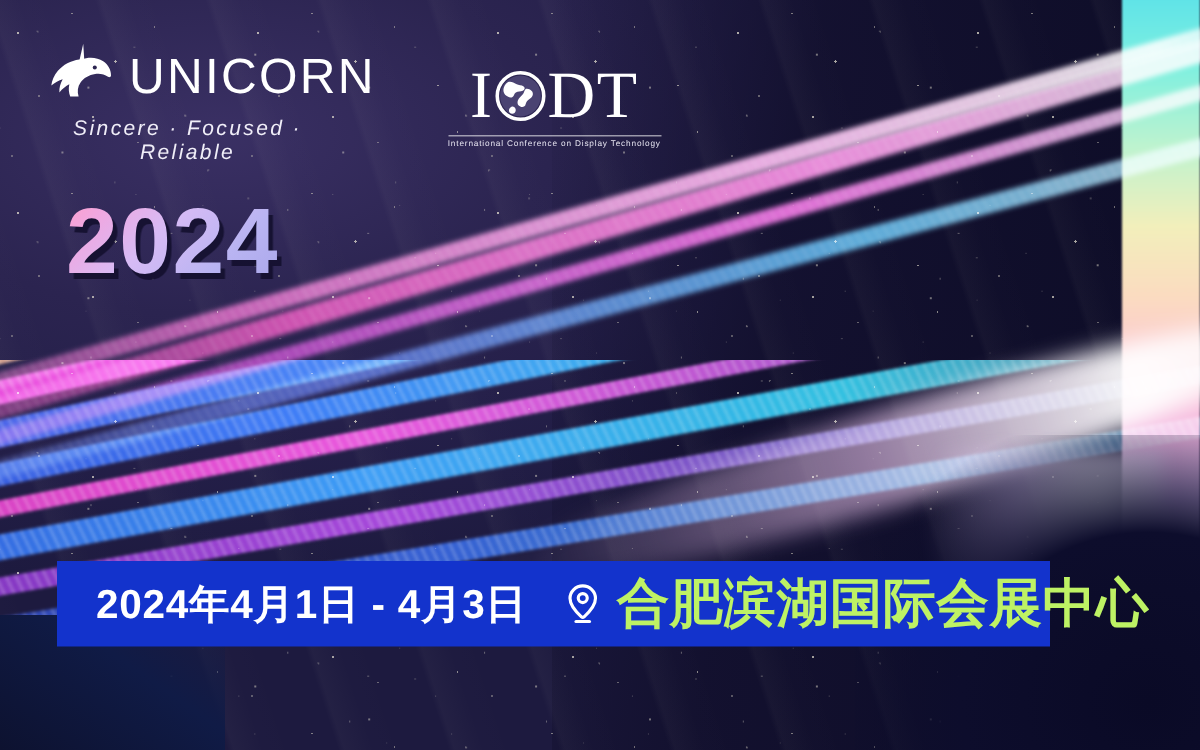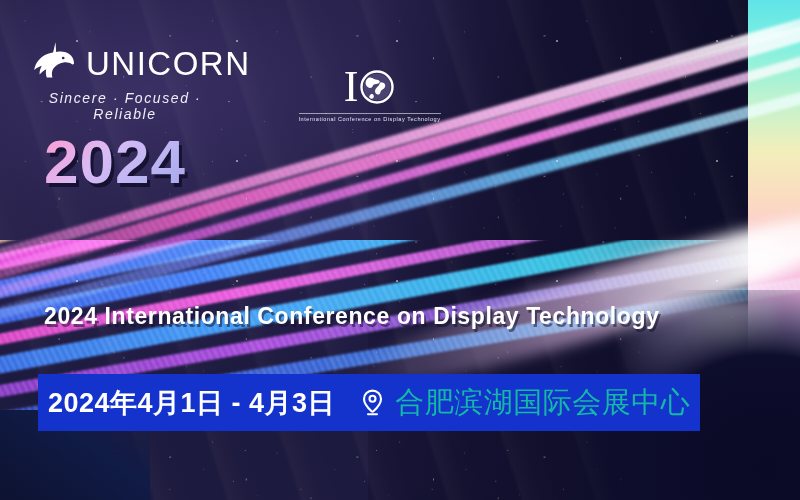--- a/index.html
+++ b/index.html
@@ -113,21 +113,21 @@
   .corner-dark {
     position:absolute; left:0; bottom:0; width: 150px; height: 90px;
     background: linear-gradient(35deg, #0d1230 0%, #101b46 60%, rgba(16,27,70,0) 100%);
   }
   .bottom-right-dark {
     position:absolute; right:0; bottom:0; width: 230px; height: 210px;
     background: radial-gradient(ellipse at 85% 85%, #0a0a26 0%, #0d0d2c 45%, rgba(13,13,44,0) 78%);
   }
 
   
-  .logo-row { position: absolute; left: 30px; top: 28px; display: flex; align-items: flex-end; gap: 48px; margin-top: 13px; }
+  .logo-row { position: absolute; left: 30px; top: 28px; display: flex; align-items: center; gap: 48px; }
   .unicorn-logo { display: flex; flex-direction: column; }
   .unicorn-top { display: flex; align-items: center; gap: 8px; }
   .unicorn-mark { width: 48px; height: 44px; display:block; }
   .unicorn-word {
     color: #ffffff;
     font-size: 33px;
     letter-spacing: 1.5px;
     font-weight: 400;
     line-height: 1;
     font-family: "Liberation Sans", "DejaVu Sans", sans-serif;
@@ -206,37 +206,37 @@
     text-shadow: 2px 3px 0 rgba(20,16,48,.55);
   }
 
   
   .info-bar {
     position: absolute; left: 38px; top: 374px;
     width: 662px; height: 57px;
     background: #1333cc;
     display: flex;
     align-items: center;
-    padding-left: 10px;
+    padding-left: 26px;
     box-sizing: border-box;
     gap: 26px;
   }
   .info-date {
     color: #ffffff;
     font-size: 27px;
     font-weight: 700;
     letter-spacing: .5px;
     white-space: nowrap;
   }
   .info-venue-group { display:flex; align-items:center; gap: 11px; }
   .pin-icon { width: 23px; height: 27px; display:block; flex:0 0 auto; }
   .info-venue {
-    color: #14b8a6;
-    font-size: 29px;
-    font-weight: 400;
+    color: #bef264;
+    font-size: 35px;
+    font-weight: 700;
     letter-spacing: .5px;
     white-space: nowrap;
   }
 </style>
 </head>
 <body>
 
 <div id="banner">
 
   <div class="bg-base"></div>
@@ -292,28 +292,28 @@
     <div class="icdt-logo">
       <div class="icdt-top">
         <span class="icdt-letter">I</span>
         <svg class="icdt-globe" viewBox="0 0 34 34" aria-hidden="true">
           <circle cx="17" cy="17" r="15.5" fill="none" stroke="#ffffff" stroke-width="2.4"></circle>
           <circle cx="17" cy="17" r="13.6" fill="#4a4372"></circle>
           <path fill="#ffffff" d="M8.5 7.8 c2.2-.8 4.0 .4 5.6 1.2 1.8 .9 3.6 .6 5.0 1.6 1.2 .9 .6 2.3-.6 2.9 -1.5 .7-3.2 .3-4.6 1.1 -1.3 .7-1.0 2.3-2.2 3.0 -1.3 .8-2.9 .1-4.1-.7 -1.3-.9-2.0-2.4-2.0-3.9 0-1.9 1.1-4.0 2.9-5.2 Z"></path>
           <path fill="#ffffff" d="M20.6 12.2 c1.6-.3 3.3 .5 4.2 1.8 .8 1.2 .5 2.8-.4 3.9 -.9 1.1-2.3 1.6-3.2 2.7 -.8 1.0-.6 2.5-1.6 3.3 -1.1 .9-2.8 .5-3.8-.5 -.9-.9-1.0-2.4-.5-3.6 .7-1.7 2.3-2.8 3.4-4.2 .8-1.0 .8-2.4 1.9-3.4 Z"></path>
           <path fill="#ffffff" d="M11.0 24.2 c1.0-.5 2.1 .2 2.6 1.1 .5 1.0 .2 2.3-.6 3.0 -.9 .8-2.4 .7-3.2-.2 -.8-.9-.6-2.4 .3-3.2 .3-.3 .6-.5 .9-.7 Z"></path>
         </svg>
+        <span class="icdt-letter">DT</span>
       </div>
       <div class="icdt-sub">International Conference on Display Technology</div>
     </div>
 
   </div>
 
   <div class="year">2024</div>
-  <div class="title-en">2024 International Conference on Display Technology</div>
 
   <div class="info-bar">
     <div class="info-date">2024年4月1日 - 4月3日</div>
     <div class="info-venue-group">
       <svg class="pin-icon" viewBox="0 0 23 27" aria-hidden="true">
         <path d="M11.5 1.6 C6.8 1.6 3.0 5.3 3.0 9.9 C3.0 15.0 8.6 20.4 10.6 22.2 C11.1 22.6 11.9 22.6 12.4 22.2 C14.4 20.4 20.0 15.0 20.0 9.9 C20.0 5.3 16.2 1.6 11.5 1.6 Z" fill="none" stroke="#ffffff" stroke-width="2.1"></path>
         <circle cx="11.5" cy="9.7" r="3.0" fill="none" stroke="#ffffff" stroke-width="2.1"></circle>
         <path d="M7.0 25.3 L16.0 25.3" stroke="#ffffff" stroke-width="2.1" stroke-linecap="round"></path>
       </svg>
       <div class="info-venue">合肥滨湖国际会展中心</div>

